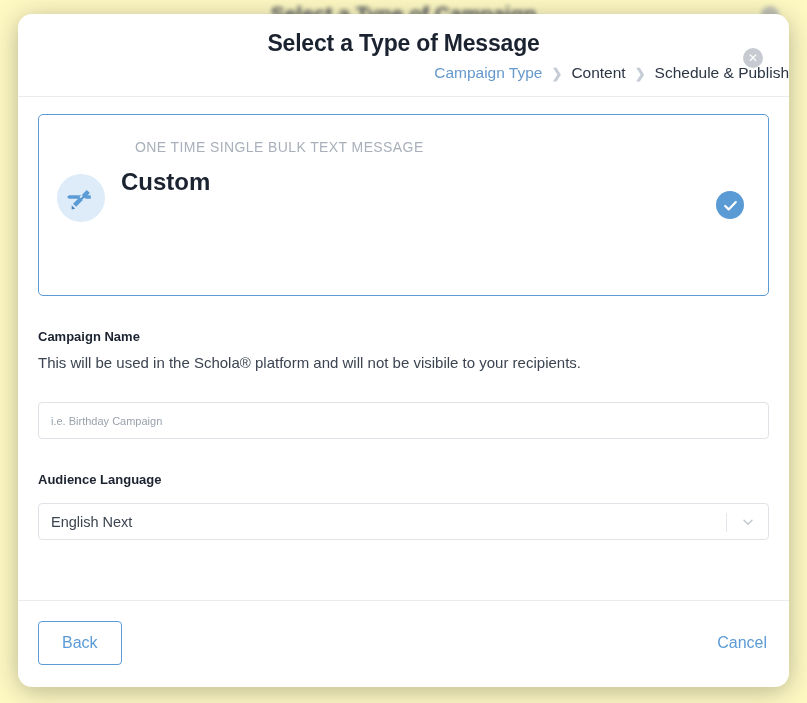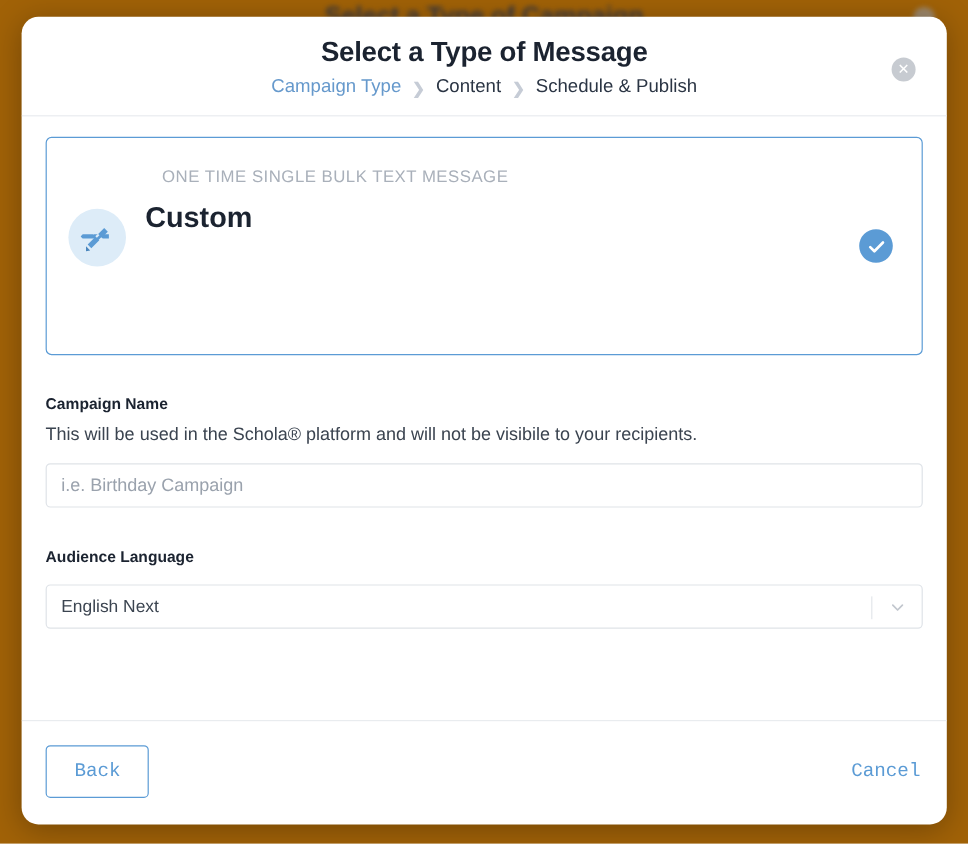--- a/index.html
+++ b/index.html
@@ -7,21 +7,21 @@
   html, body {
     width: 807px;
     height: 703px;
     overflow: hidden;
     font-family: "Liberation Sans", sans-serif;
   }
 
   #overlay-backdrop {
     position: absolute;
     inset: 0;
-    background: #a16207;
+    background: #fef9c3;
     overflow: hidden;
   }
 
   
   #backdrop-ghost-title {
     position: absolute;
     top: 2px;
     left: 0;
     width: 807px;
     text-align: center;
@@ -81,21 +81,21 @@
     text-align: center;
     font-size: 23px;
     font-weight: bold;
     color: #1b2330;
     letter-spacing: -.2px;
     line-height: 30px;
   }
   .breadcrumb {
     margin-top: 4px;
     display: flex;
-    justify-content: center;
+    justify-content: flex-end;
     align-items: center;
     gap: 9px;
     font-size: 15.5px;
     line-height: 22px;
   }
   .crumb { color: #2b3544; }
   .crumb.active { color: #6699cc; }
   .crumb-sep {
     color: #c6ccd6;
     font-size: 13px;
@@ -195,27 +195,27 @@
     color: #1b2330;
     line-height: 24px;
   }
   .field-help {
     font-size: 15px;
     color: #3b4450;
     line-height: 23px;
     margin-top: 2px;
   }
   .text-input {
-    margin-top: 12px;
+    margin-top: 28px;
     width: 100%;
     height: 37px;
     border: 1px solid #dfe3e8;
     border-radius: 4px;
     padding: 0 12px;
-    font-size: 15px;
+    font-size: 11px;
     color: #2b3544;
     font-family: "Liberation Sans", sans-serif;
     background: #fff;
     outline: none;
   }
   .text-input::placeholder { color: #9aa2ad; }
 
   .select-wrap {
     margin-top: 11px;
     position: relative;
@@ -253,21 +253,21 @@
   
   .modal-footer {
     flex: 0 0 auto;
     border-top: 1px solid #e9ecef;
     padding: 20px 20px 22px 20px;
     display: flex;
     align-items: center;
     justify-content: space-between;
   }
   .btn {
-    font-family: Liberation Mono, monospace;
+    font-family: Liberation Sans, sans-serif;
     cursor: pointer;
     border-radius: 4px;
     font-size: 16px;
     line-height: 1;
   }
   .btn-back {
     background: #ffffff;
     border: 1px solid #5b9bd5;
     color: #5b9bd5;
     padding: 13px 23px;

